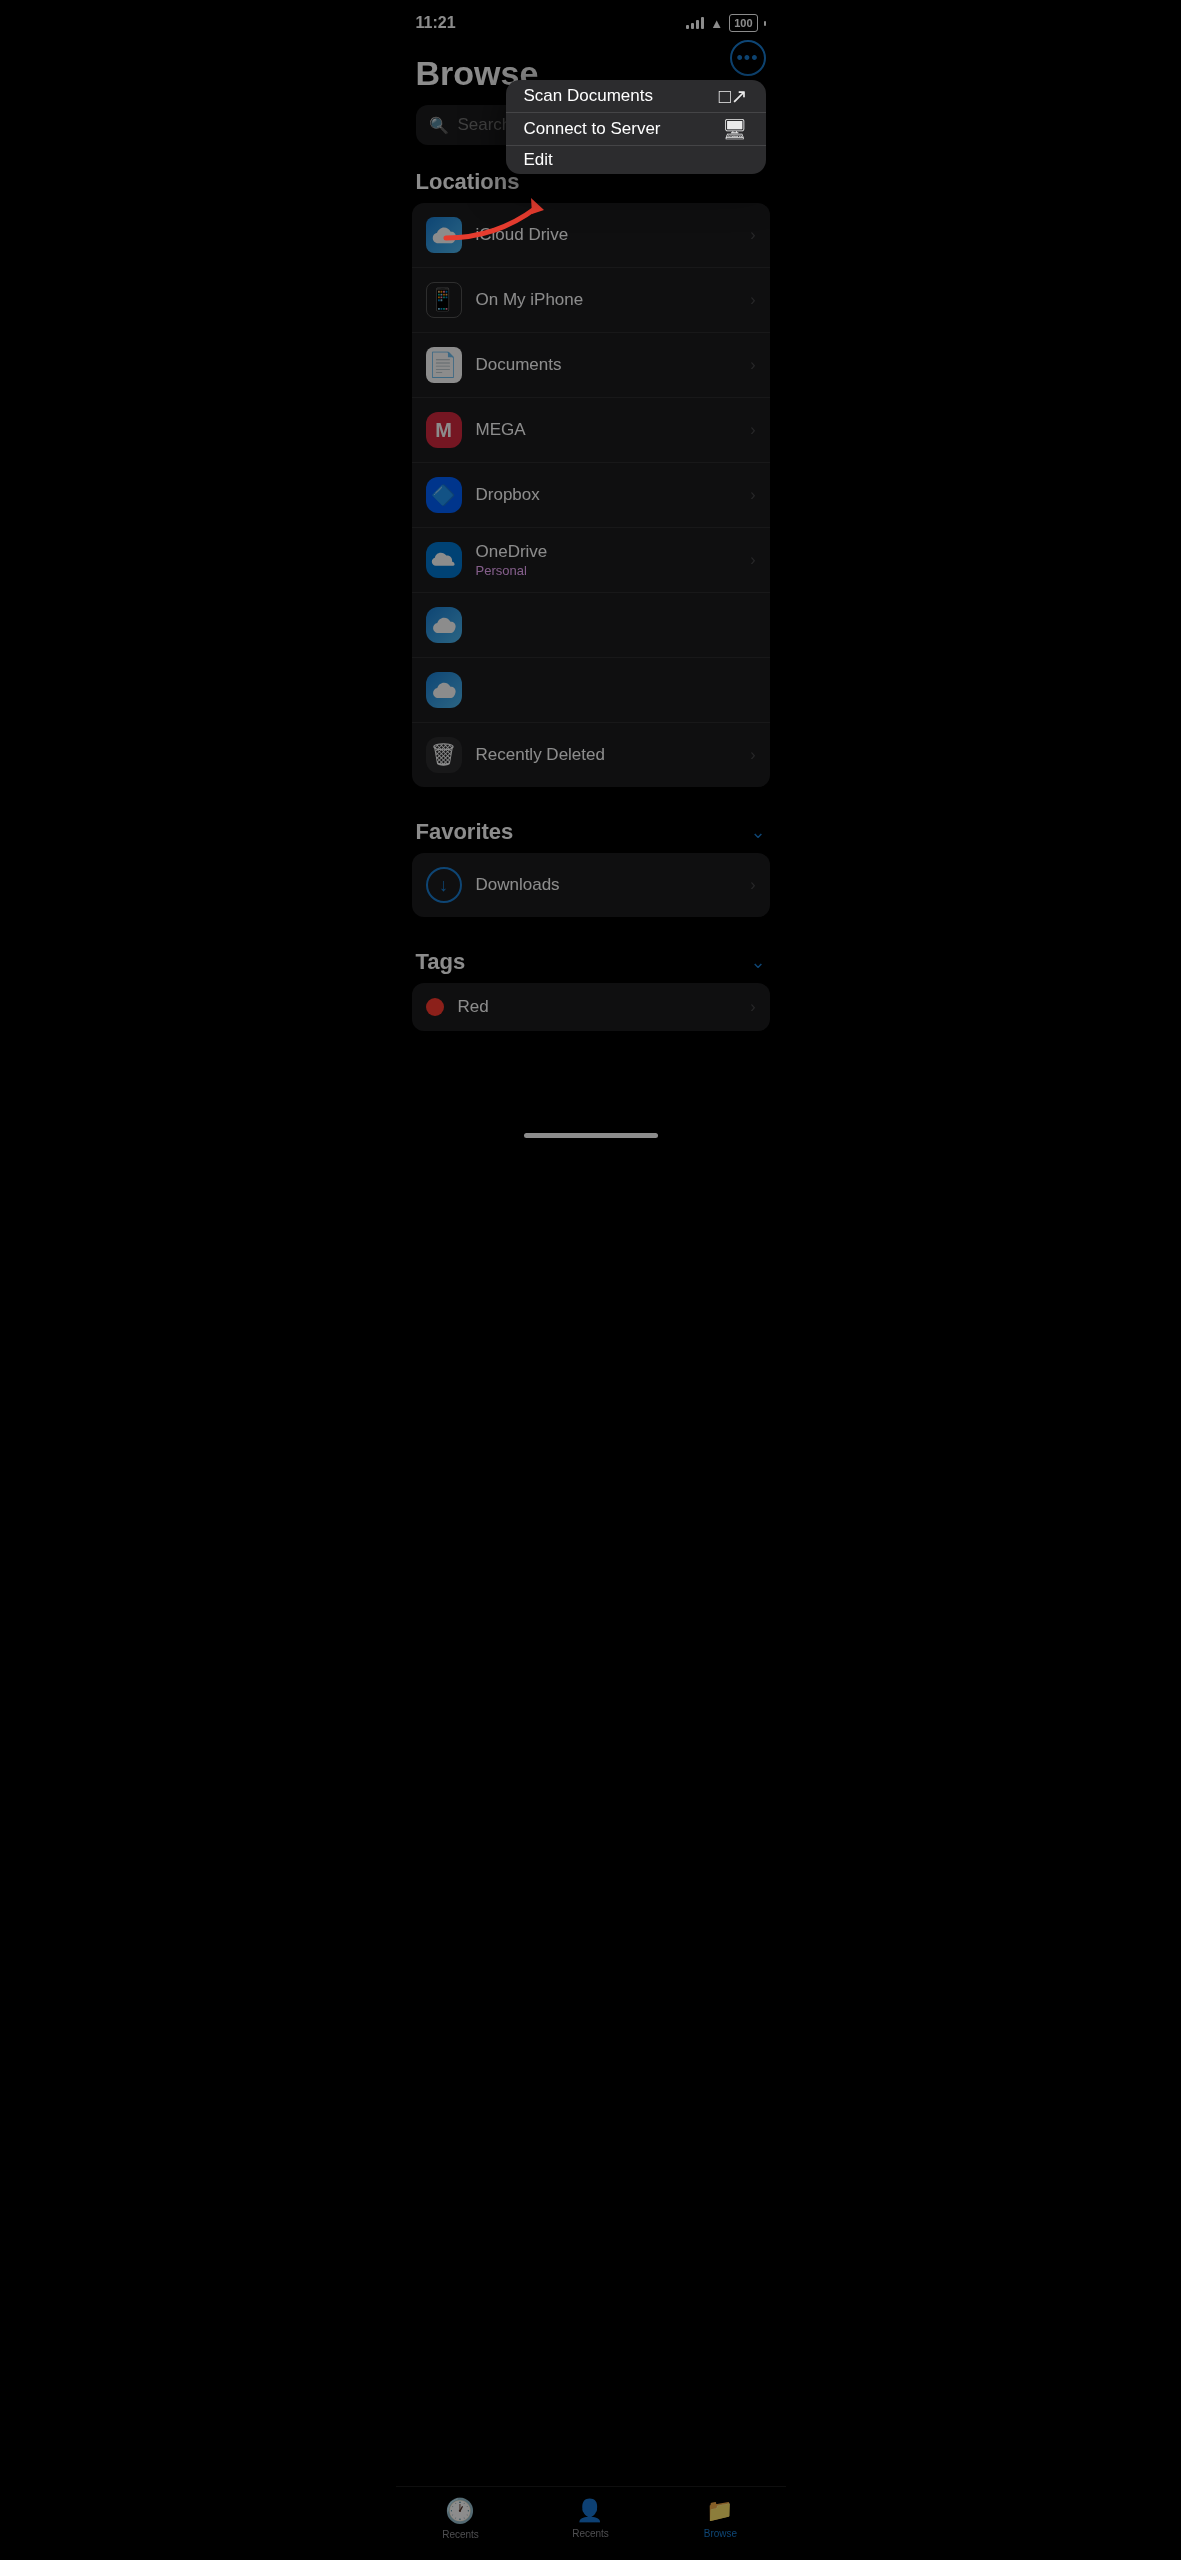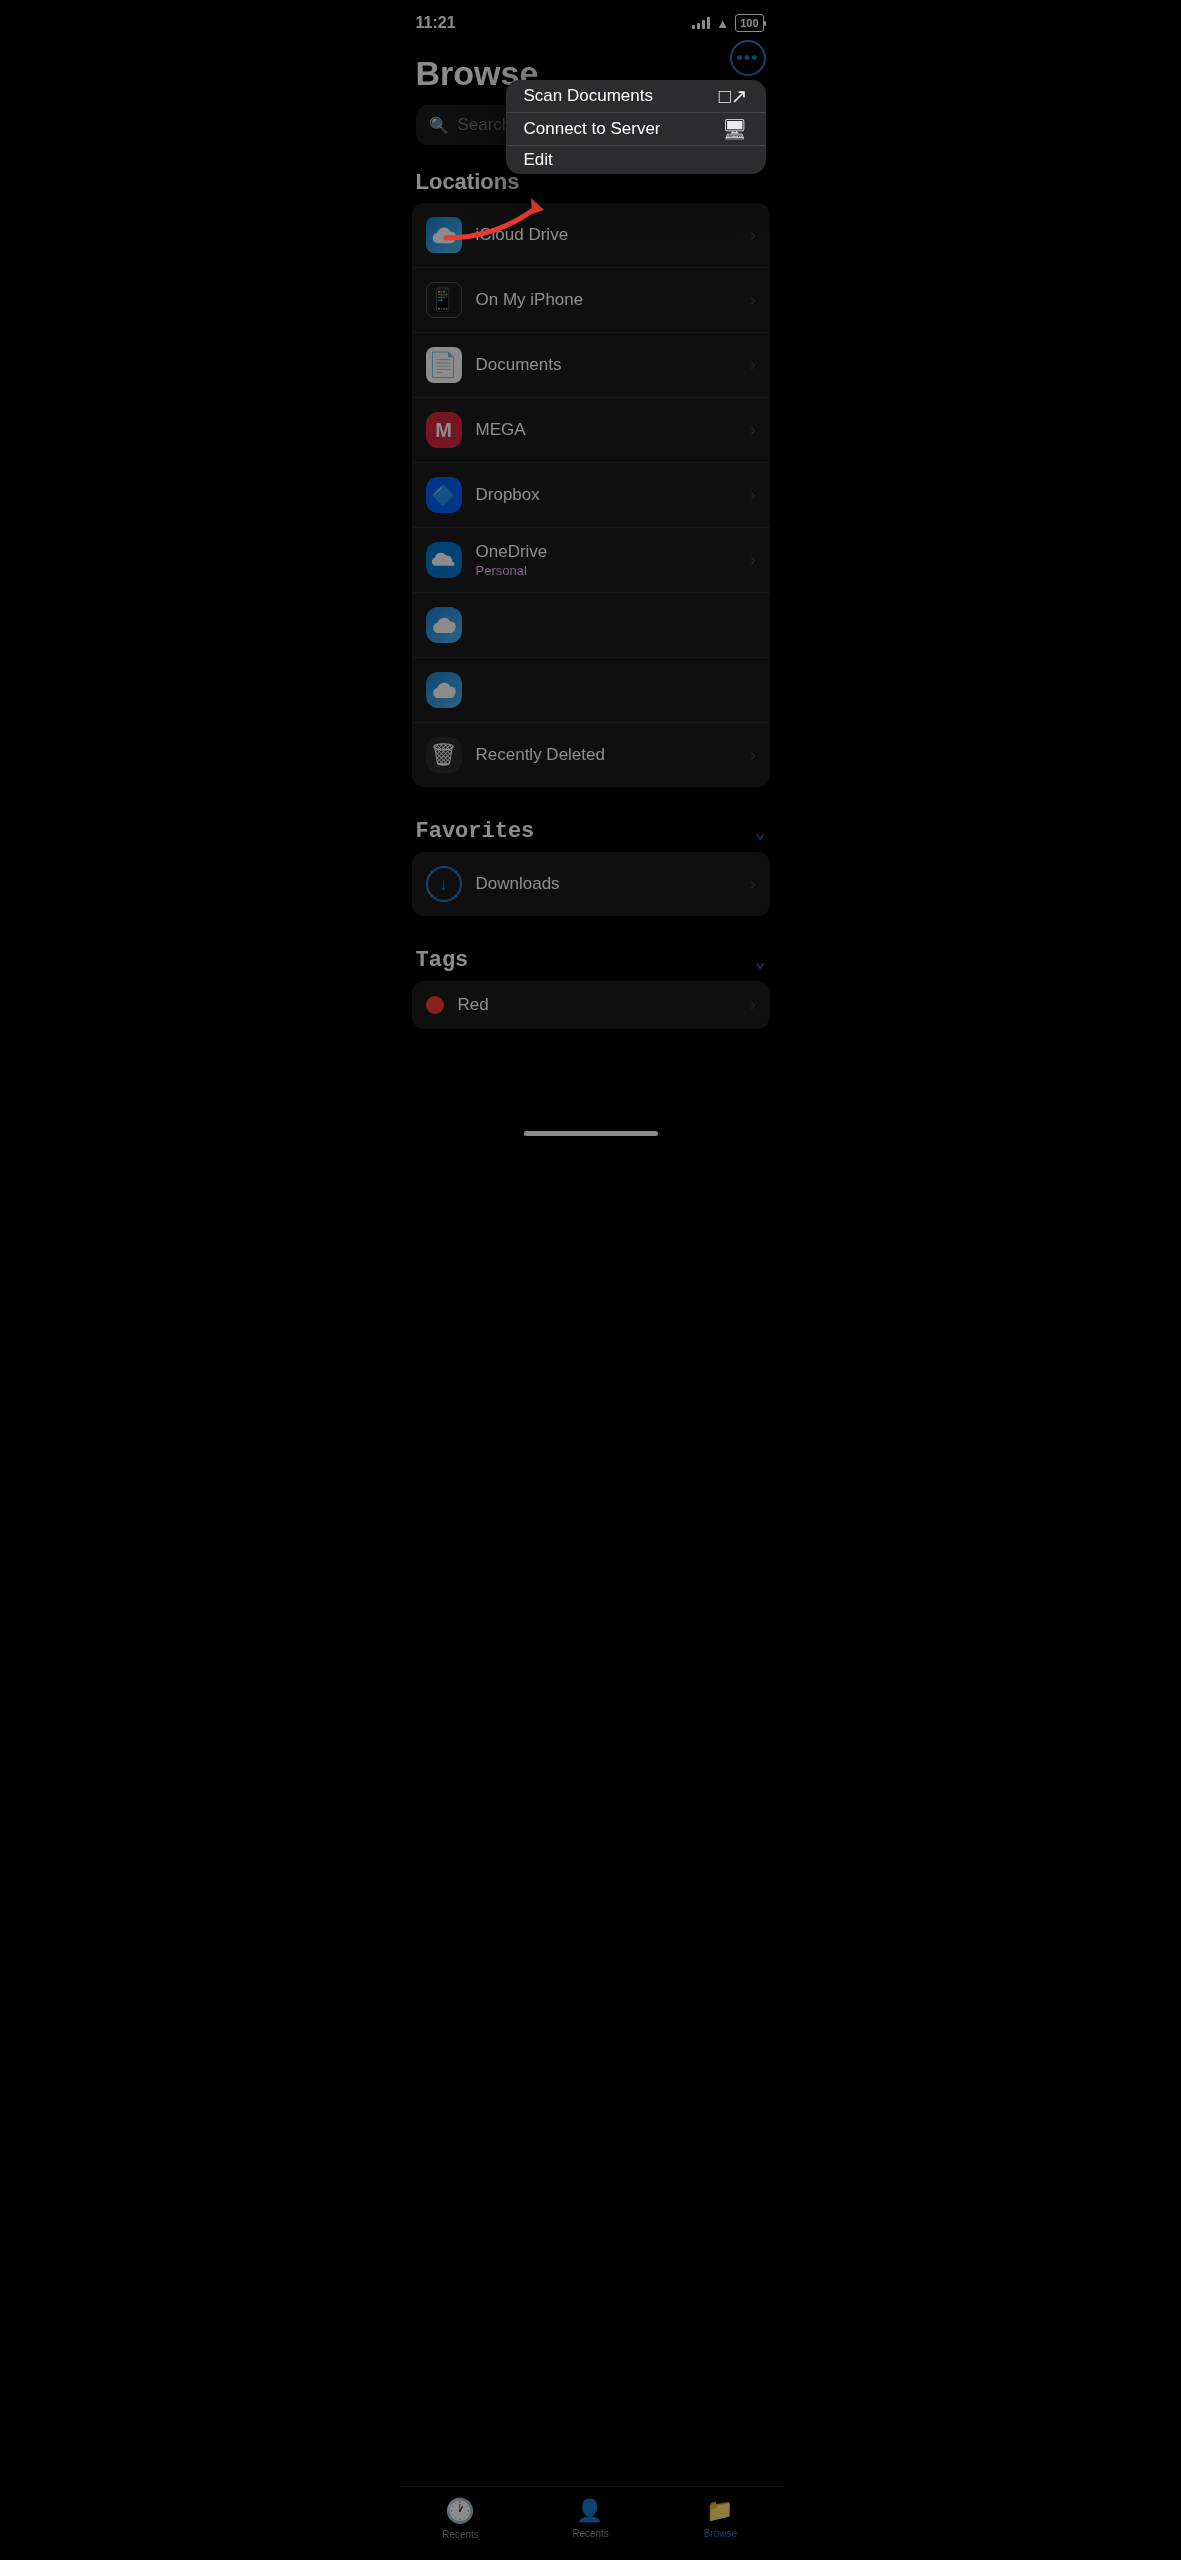--- a/index.html
+++ b/index.html
@@ -43,21 +43,21 @@
       border-radius: 1px;
     }
     .bar1 { height: 4px; }
     .bar2 { height: 6px; }
     .bar3 { height: 9px; }
     .bar4 { height: 12px; }
     .wifi-icon { font-size: 13px; }
     .battery-indicator {
       display: flex;
       align-items: center;
-      gap: 0;
+      gap: 6px;
       font-size: 12px;
       font-weight: 700;
     }
     .battery-box {
       border: 1.5px solid #fff;
       border-radius: 3px;
       padding: 2px 4px;
       font-size: 11px;
       font-weight: 700;
     }
@@ -157,21 +157,20 @@
       font-size: 17px;
       flex: 1;
     }
 
     
     .section-header {
       display: flex;
       align-items: center;
       justify-content: space-between;
       padding: 8px 20px 8px;
-      font-family: Liberation Mono, monospace;
     }
     .section-title {
       font-size: 22px;
       font-weight: 700;
       color: #fff;
     }
     .section-chevron { color: #1a7fd4; font-size: 18px; }
 
     
     .list-card {

